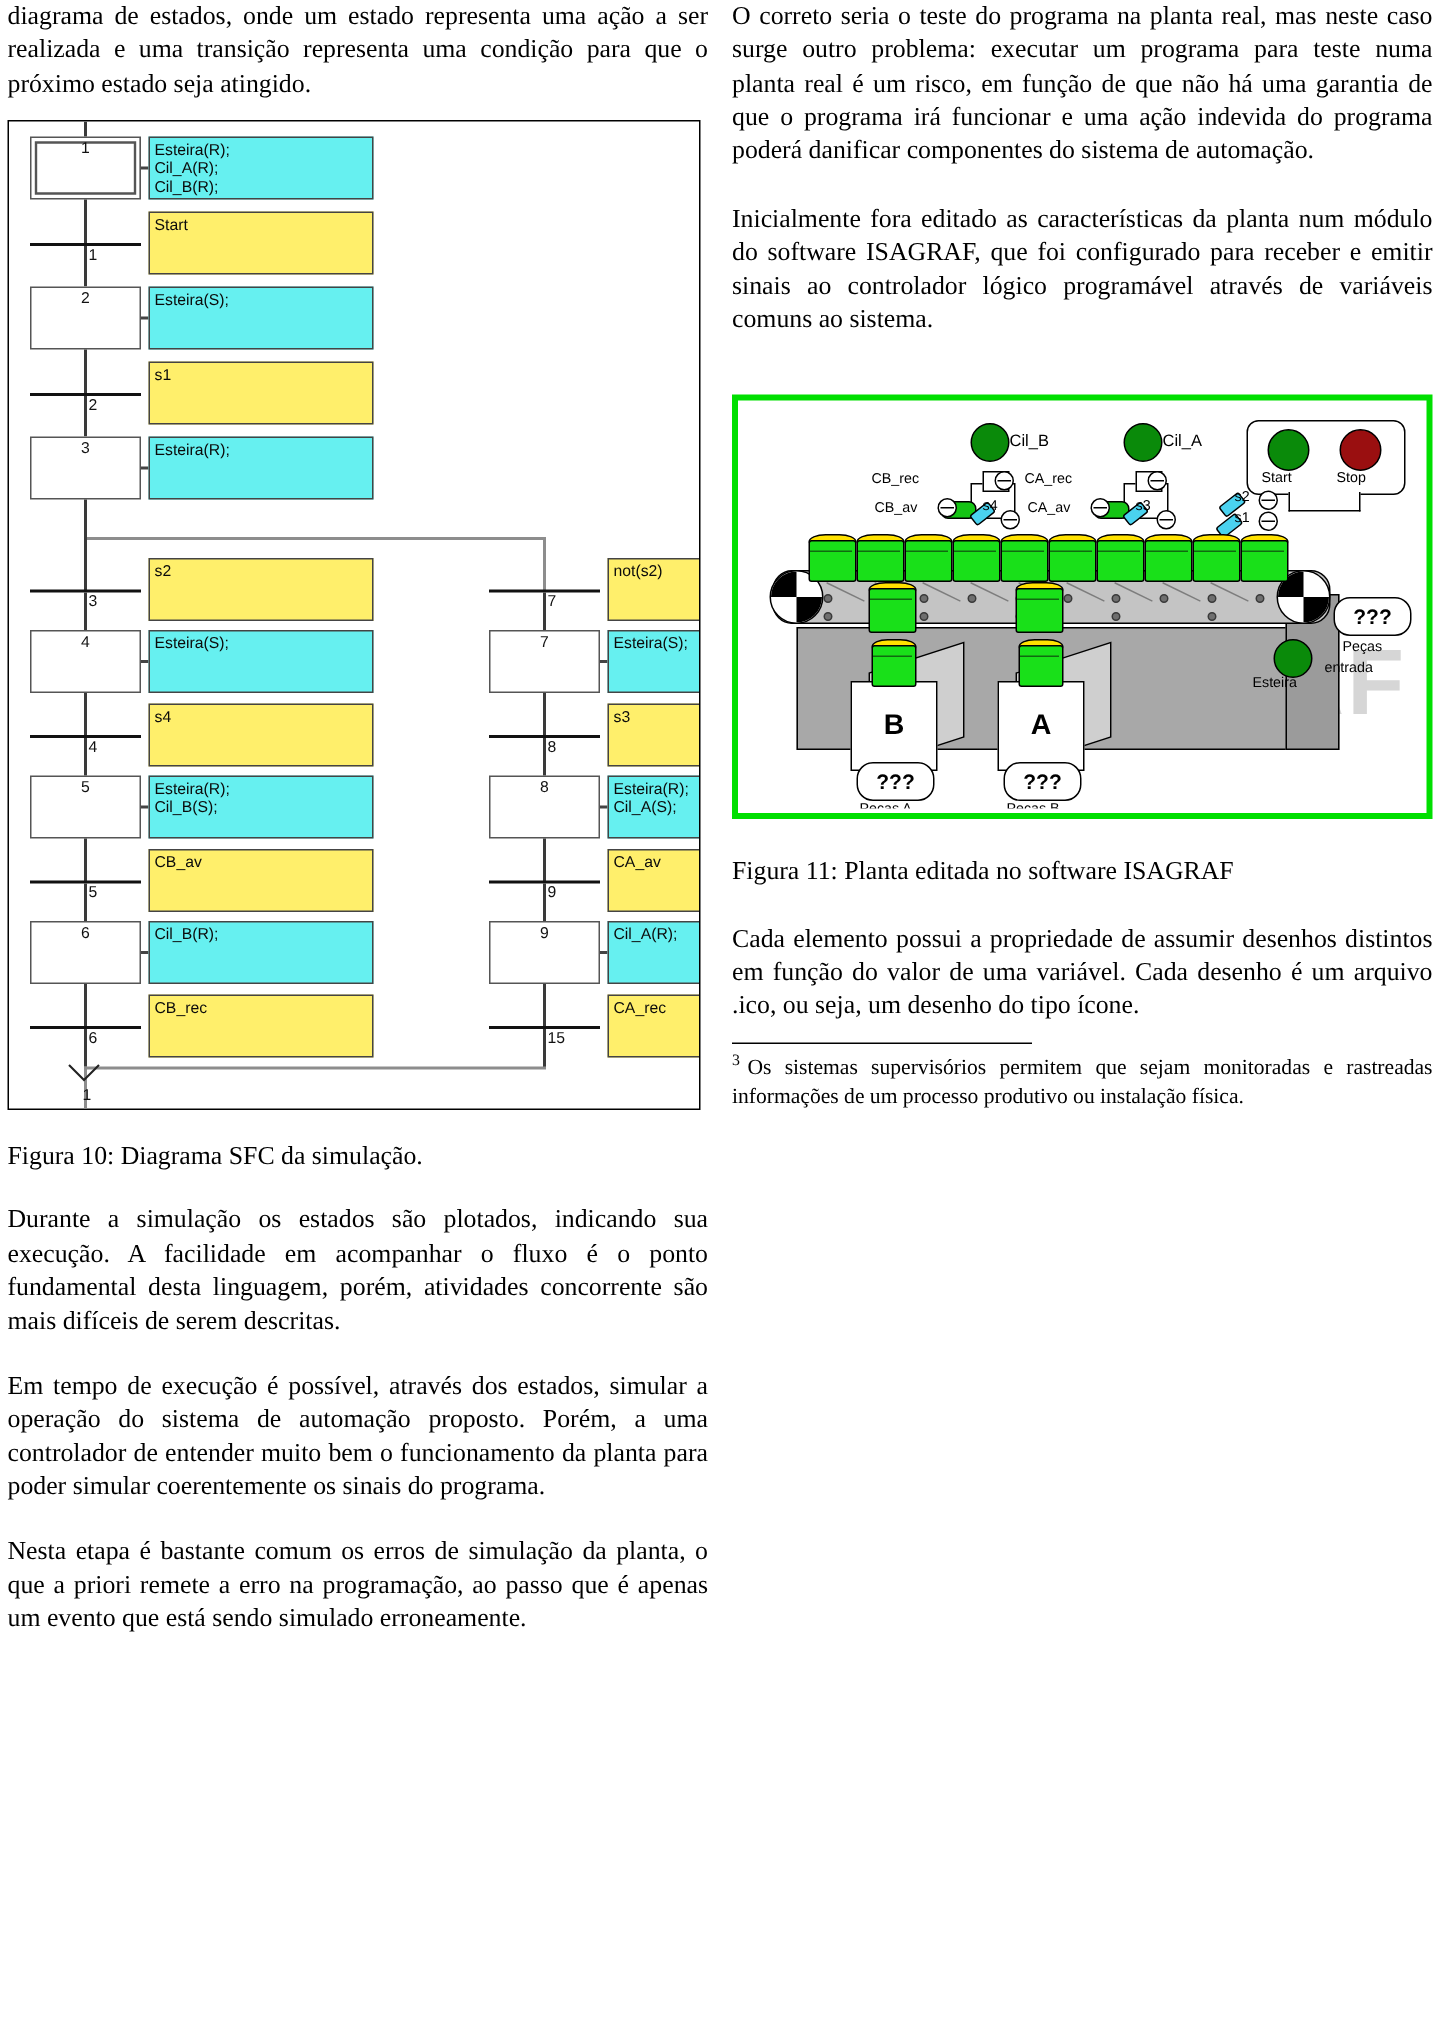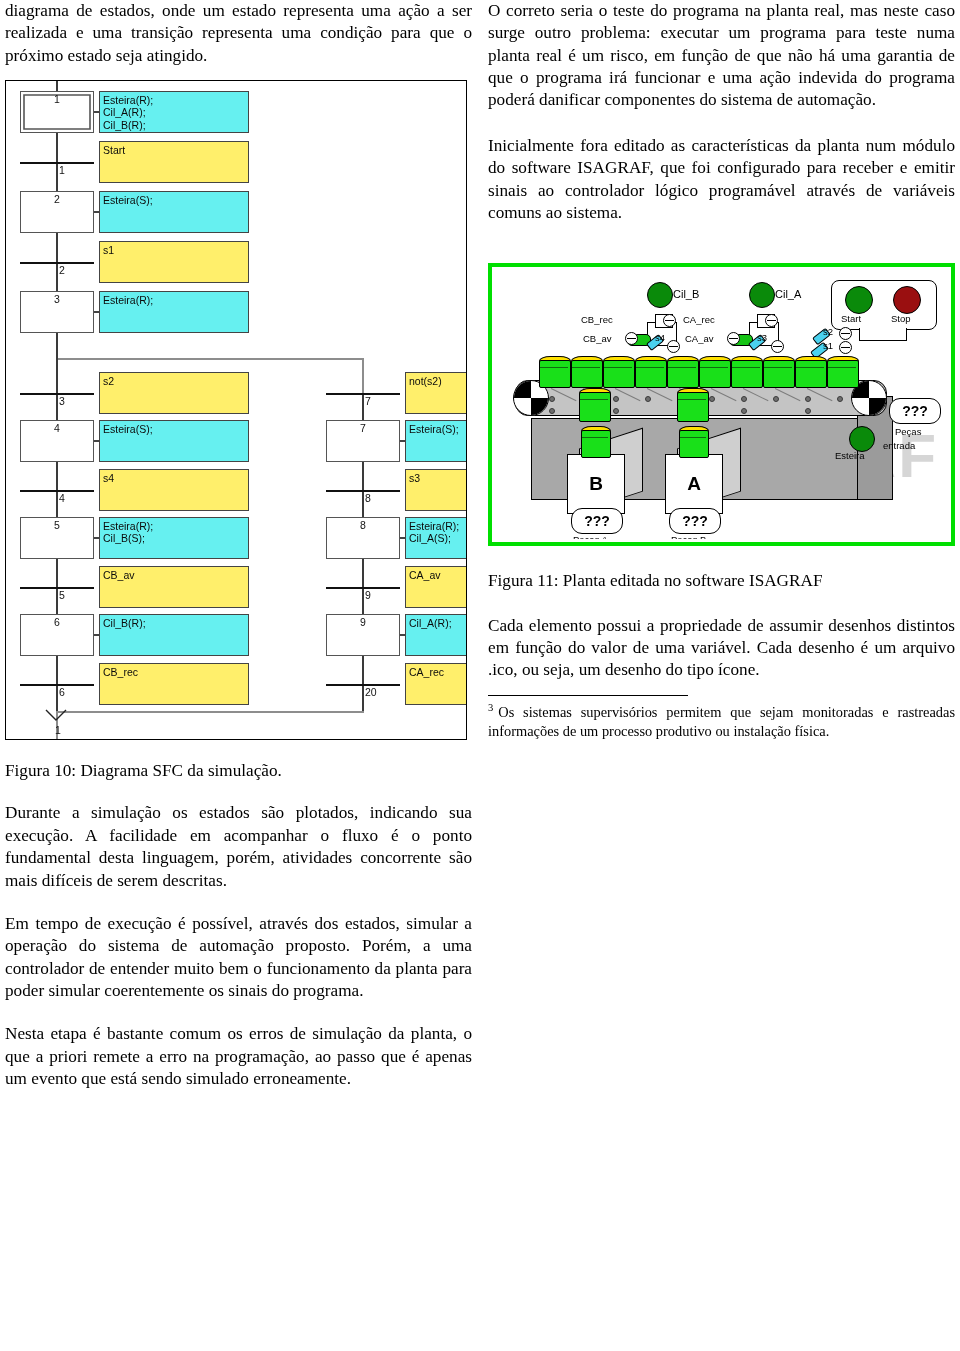--- a/index.html
+++ b/index.html
@@ -248,21 +248,21 @@
       <div class="rail vline" style="left:356px;top:508px;height:26px;"></div>
 
       <div class="step" style="left:320px;top:533px;width:74px;height:42px;">
         <span class="num">9</span>
       </div>
       <div class="stub" style="left:394px;top:553px;"></div>
       <div class="action act" style="left:399px;top:533px;width:150px;height:42px;">Cil_A(R);</div>
       <div class="rail vline" style="left:356px;top:575px;height:29px;"></div>
 
       <div class="trans" style="left:320px;top:603px;width:74px;"></div>
-      <div class="trans-lbl" style="left:359px;top:605px;">20</div>
+      <div class="trans-lbl" style="left:359px;top:605px;">15</div>
       <div class="action cond" style="left:399px;top:582px;width:150px;height:42px;">CA_rec</div>
       <div class="rail vline" style="left:356px;top:605px;height:26px;"></div>
 
       <div class="rail hline thinline" style="left:50px;top:630px;width:308px;"></div>
       <div class="rail vline thinline" style="left:50px;top:630px;height:30px;"></div>
     </div>
   </div>
 
   <div style="position:relative;height:0;">
     <div style="position:absolute;left:36px;top:-44px;width:40px;height:26px;">

